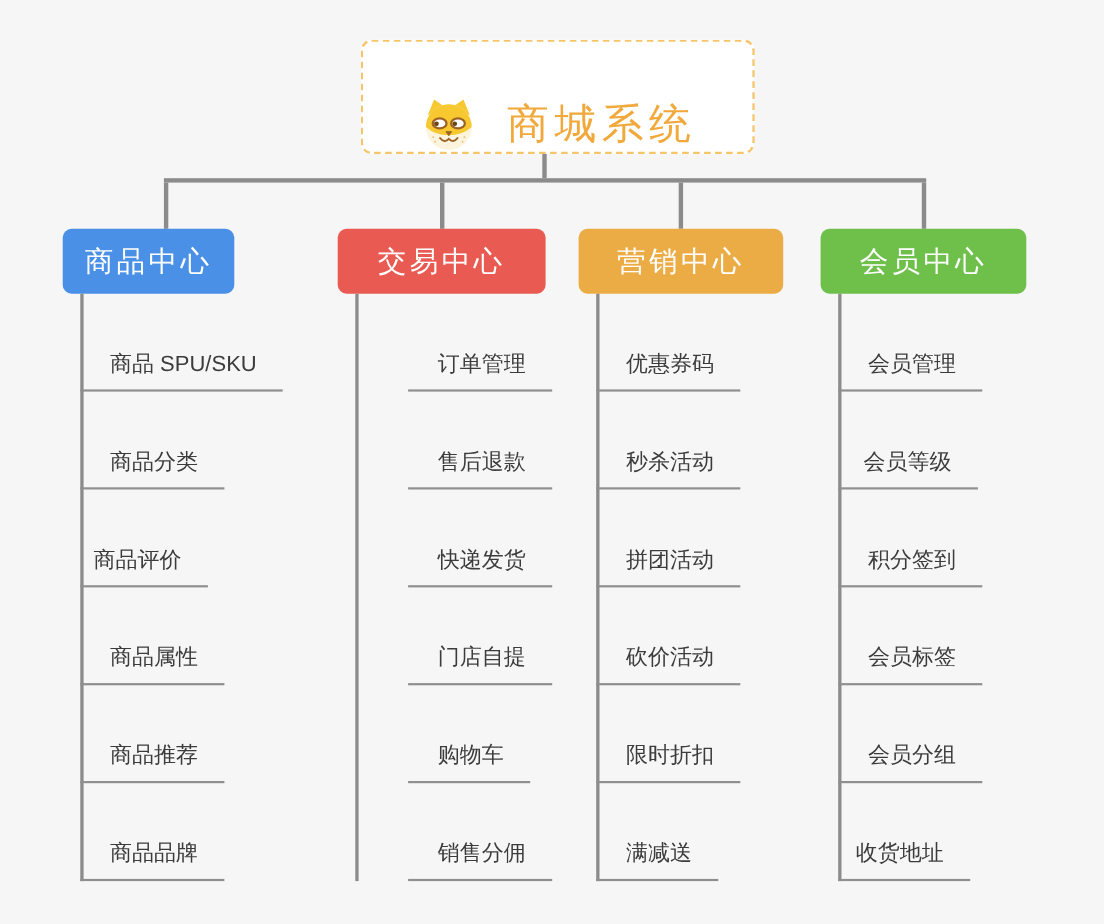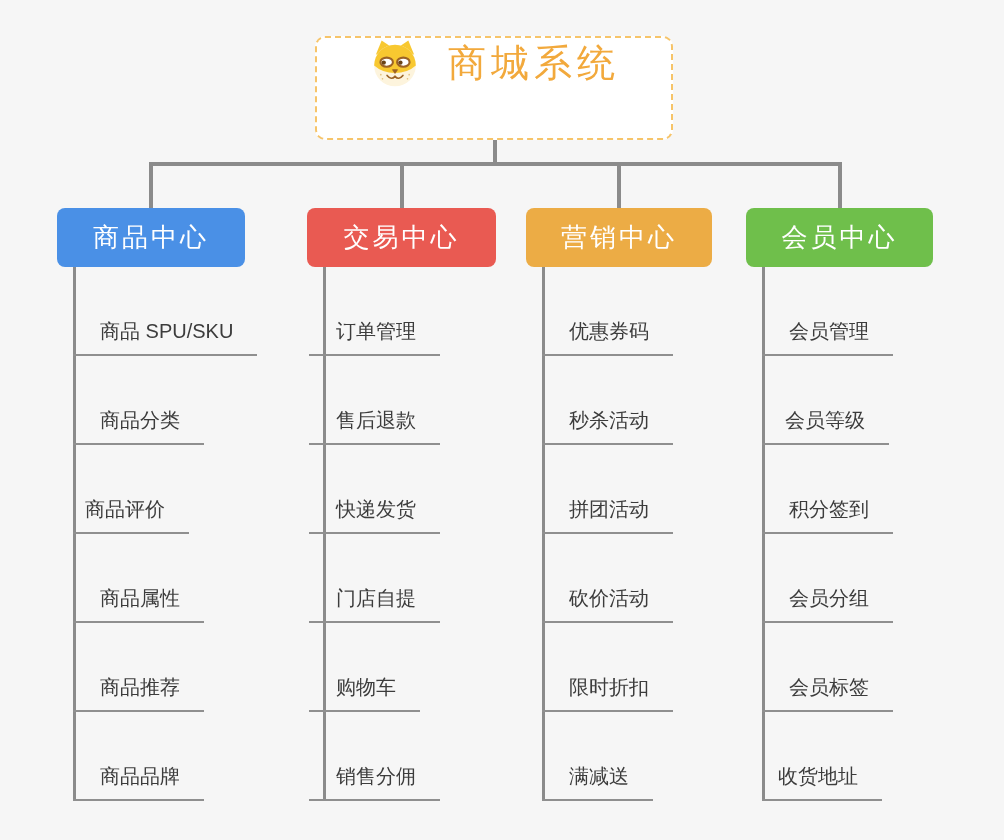--- a/index.html
+++ b/index.html
@@ -3,24 +3,24 @@
 <meta charset="utf-8">
 <style>
   html,body { margin:0; padding:0; }
   .canvas {
     position:relative; width:1004px; height:840px;
     background:#f6f6f6; overflow:hidden;
     font-family:"Liberation Sans", sans-serif;
   }
   .line { position:absolute; background:#8b8b8b; }
   .root {
-    position:absolute; left:315px; top:36px; width:358px; height:104px;
+    position:absolute; left:328px; top:36px; width:358px; height:104px;
     box-sizing:border-box; background:#ffffff;
     border:2px dashed #f6c469; border-radius:10px;
-    display:flex; align-items:flex-start; justify-content:center; gap:26px;
+    display:flex; align-items:flex-end; justify-content:center; gap:26px;
     cursor:pointer;
   }
   .root-title {
     font-size:38px; color:#f2a93c; letter-spacing:5px;
     font-weight:500; white-space:nowrap;
   }
   .branch-header {
     position:absolute; top:208px; height:59px; border-radius:8px;
     color:#ffffff; font-size:26px; letter-spacing:3px;
     display:flex; align-items:center; justify-content:center;
@@ -64,37 +64,37 @@
 
   <div id="connectors">
       <div class="line" style="left: 493px; top: 140px; width: 4px; height: 22px; background: rgb(139, 139, 139);"></div>
       <div class="line" style="left: 149px; top: 162px; width: 692.5px; height: 4px; background: rgb(139, 139, 139);"></div>
       <div class="line" style="left: 149px; top: 166px; width: 4px; height: 42px; background: rgb(139, 139, 139);"></div>
       <div class="line" style="left: 399.5px; top: 166px; width: 4px; height: 42px; background: rgb(139, 139, 139);"></div>
       <div class="line" style="left: 617px; top: 166px; width: 4px; height: 42px; background: rgb(139, 139, 139);"></div>
       <div class="line" style="left: 837.5px; top: 166px; width: 4px; height: 42px; background: rgb(139, 139, 139);"></div>
     </div>
   <div id="branches">
-      <div class="branch-header" style="left: 57px; width: 188px; background: rgb(74, 144, 230);">
+      <div class="branch-header" style="left: 57px; width: 156px; background: rgb(74, 144, 230);">
         <span>商品中心</span>
       </div>
       <div class="line" style="left: 73px; top: 267px; width: 3px; height: 534px; background: rgb(139, 139, 139);"></div>
       <ul class="children" style="left: 73px;">
         <li style="border-bottom-color: rgb(143, 143, 143); color: rgb(60, 60, 60);">商品 SPU/SKU</li>
         <li style="border-bottom-color: rgb(143, 143, 143); color: rgb(60, 60, 60);">商品分类</li>
         <li style="border-bottom-color: rgb(143, 143, 143); color: rgb(60, 60, 60); padding-left: 12px;">商品评价</li>
         <li style="border-bottom-color: rgb(143, 143, 143); color: rgb(60, 60, 60);">商品属性</li>
         <li style="border-bottom-color: rgb(143, 143, 143); color: rgb(60, 60, 60);">商品推荐</li>
         <li style="border-bottom-color: rgb(143, 143, 143); color: rgb(60, 60, 60);">商品品牌</li>
       </ul>
       <div class="branch-header" style="left: 307px; width: 189px; background: rgb(233, 90, 82); text-align: right;">
         <span>交易中心</span>
       </div>
       <div class="line" style="left: 323px; top: 267px; width: 3px; height: 534px; background: rgb(139, 139, 139);"></div>
-      <ul class="children" style="left: 309px;">
+      <ul class="children" style="left: 323px; padding-left: 48px;">
         <li style="border-bottom-color: rgb(143, 143, 143); color: rgb(60, 60, 60);">订单管理</li>
         <li style="border-bottom-color: rgb(143, 143, 143); color: rgb(60, 60, 60);">售后退款</li>
         <li style="border-bottom-color: rgb(143, 143, 143); color: rgb(60, 60, 60);">快递发货</li>
         <li style="border-bottom-color: rgb(143, 143, 143); color: rgb(60, 60, 60);">门店自提</li>
         <li style="border-bottom-color: rgb(143, 143, 143); color: rgb(60, 60, 60);">购物车</li>
         <li style="border-bottom-color: rgb(143, 143, 143); color: rgb(60, 60, 60);">销售分佣</li>
       </ul>
       <div class="branch-header" style="left: 526px; width: 186px; background: rgb(236, 172, 69);">
         <span>营销中心</span>
       </div>
@@ -108,18 +108,18 @@
         <li style="border-bottom-color: rgb(143, 143, 143); color: rgb(60, 60, 60);">满减送</li>
       </ul>
       <div class="branch-header" style="left: 746px; width: 187px; background: rgb(111, 191, 75);">
         <span>会员中心</span>
       </div>
       <div class="line" style="left: 762px; top: 267px; width: 3px; height: 534px; background: rgb(139, 139, 139);"></div>
       <ul class="children" style="left: 762px;">
         <li style="border-bottom-color: rgb(143, 143, 143); color: rgb(60, 60, 60);">会员管理</li>
         <li style="border-bottom-color: rgb(143, 143, 143); color: rgb(60, 60, 60); padding-left: 23px;">会员等级</li>
         <li style="border-bottom-color: rgb(143, 143, 143); color: rgb(60, 60, 60);">积分签到</li>
+        <li style="border-bottom-color: rgb(143, 143, 143); color: rgb(60, 60, 60);">会员标签</li>
         <li style="border-bottom-color: rgb(143, 143, 143); color: rgb(60, 60, 60);">会员分组</li>
-        <li style="border-bottom-color: rgb(143, 143, 143); color: rgb(60, 60, 60);">会员标签</li>
         <li style="border-bottom-color: rgb(143, 143, 143); color: rgb(60, 60, 60); padding-left: 16px;">收货地址</li>
       </ul>
     </div>
 </div>
 
 </body></html>

